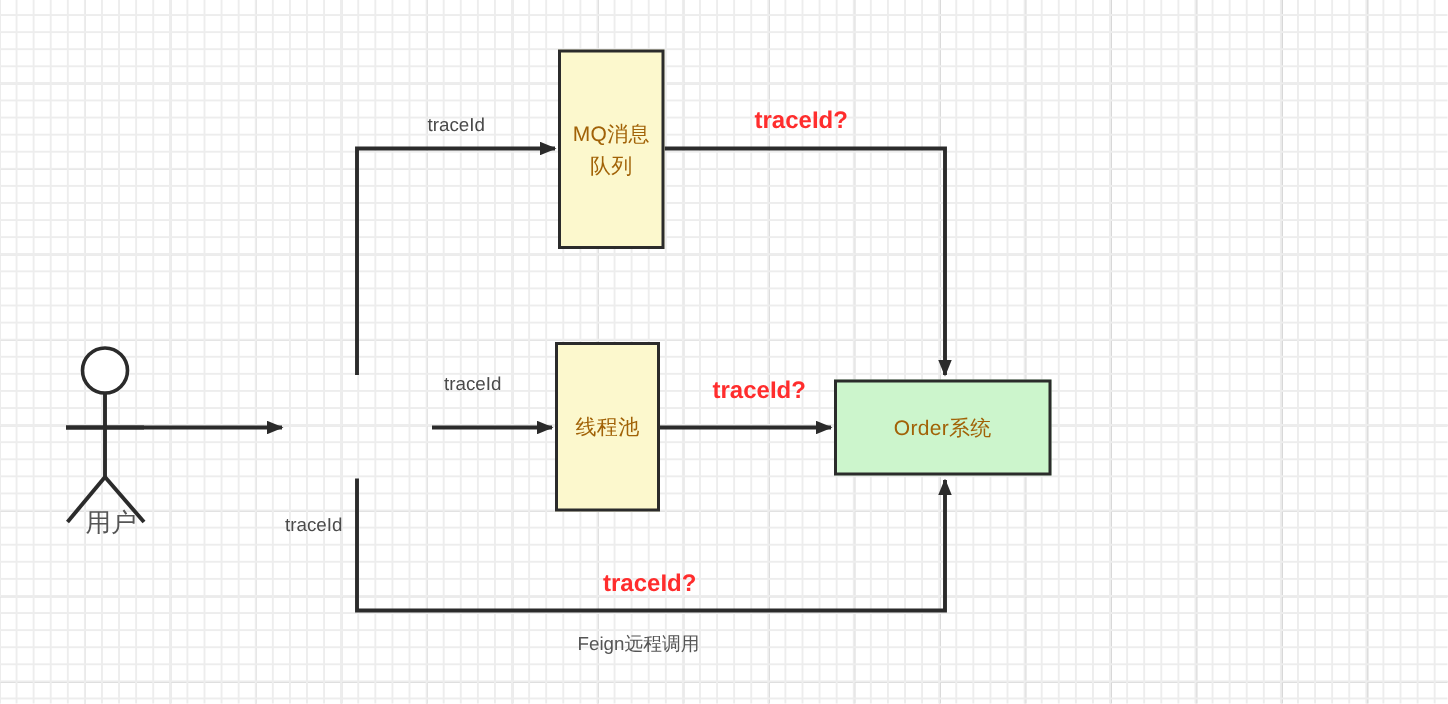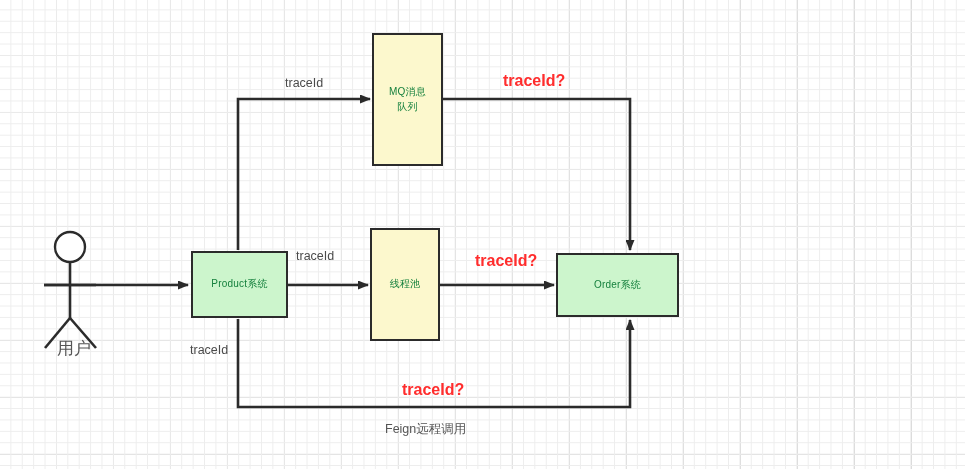--- a/index.html
+++ b/index.html
@@ -28,32 +28,32 @@
   svg#wires{
     position:absolute;left:0;top:0;width:965px;height:469px;
     pointer-events:none;
   }
   .node{
     position:absolute;
     border:2px solid #2b2b2b;
     box-sizing:border-box;
     display:flex;align-items:center;justify-content:center;
     text-align:center;
-    color:#15803d;
-    font-size:10px;
+    color:#a16207;
+    font-size:14px;
     line-height:1.45;
     letter-spacing:.2px;
   }
   .node-green{background:#ccf5cc;}
   .node-yellow{background:#fcf8cd;}
 
   #node-product{left:191px;top:251px;width:97px;height:67px;}
   #node-threadpool{left:370px;top:228px;width:70px;height:113px;justify-content:center;}
   #node-mq{left:372px;top:33px;width:71px;height:133px;}
-  #node-order{left:556px;top:253px;width:123px;height:64px;text-align:center;}
+  #node-order{left:556px;top:253px;width:145px;height:64px;text-align:center;}
 
   .label{
     position:absolute;
     font-size:12.5px;
     color:#4a4a4a;
     white-space:nowrap;
   }
   .label-red{
     color:#ff2d2d;
     font-weight:bold;
@@ -106,23 +106,20 @@
 
     <g>
       <circle cx="70" cy="247" r="15" stroke="#2b2b2b" stroke-width="2.4" fill="#ffffff"></circle>
       <path d="M70,262 L70,318" stroke="#2b2b2b" stroke-width="2.6" fill="none"></path>
       <path d="M44,285 L96,285" stroke="#2b2b2b" stroke-width="2.6" fill="none"></path>
       <path d="M70,318 L45,348" stroke="#2b2b2b" stroke-width="2.6" fill="none"></path>
       <path d="M70,318 L96,348" stroke="#2b2b2b" stroke-width="2.6" fill="none"></path>
     </g>
   </svg>
 
-  <div class="node node-green" id="node-product">
-    <span>Product系统</span>
-  </div>
 
   <div class="node node-yellow" id="node-mq">
     <span>
       <span>MQ消息</span><br>
       <span>队列</span>
     </span>
   </div>
 
   <div class="node node-yellow" id="node-threadpool">
     <span>线程池</span>

